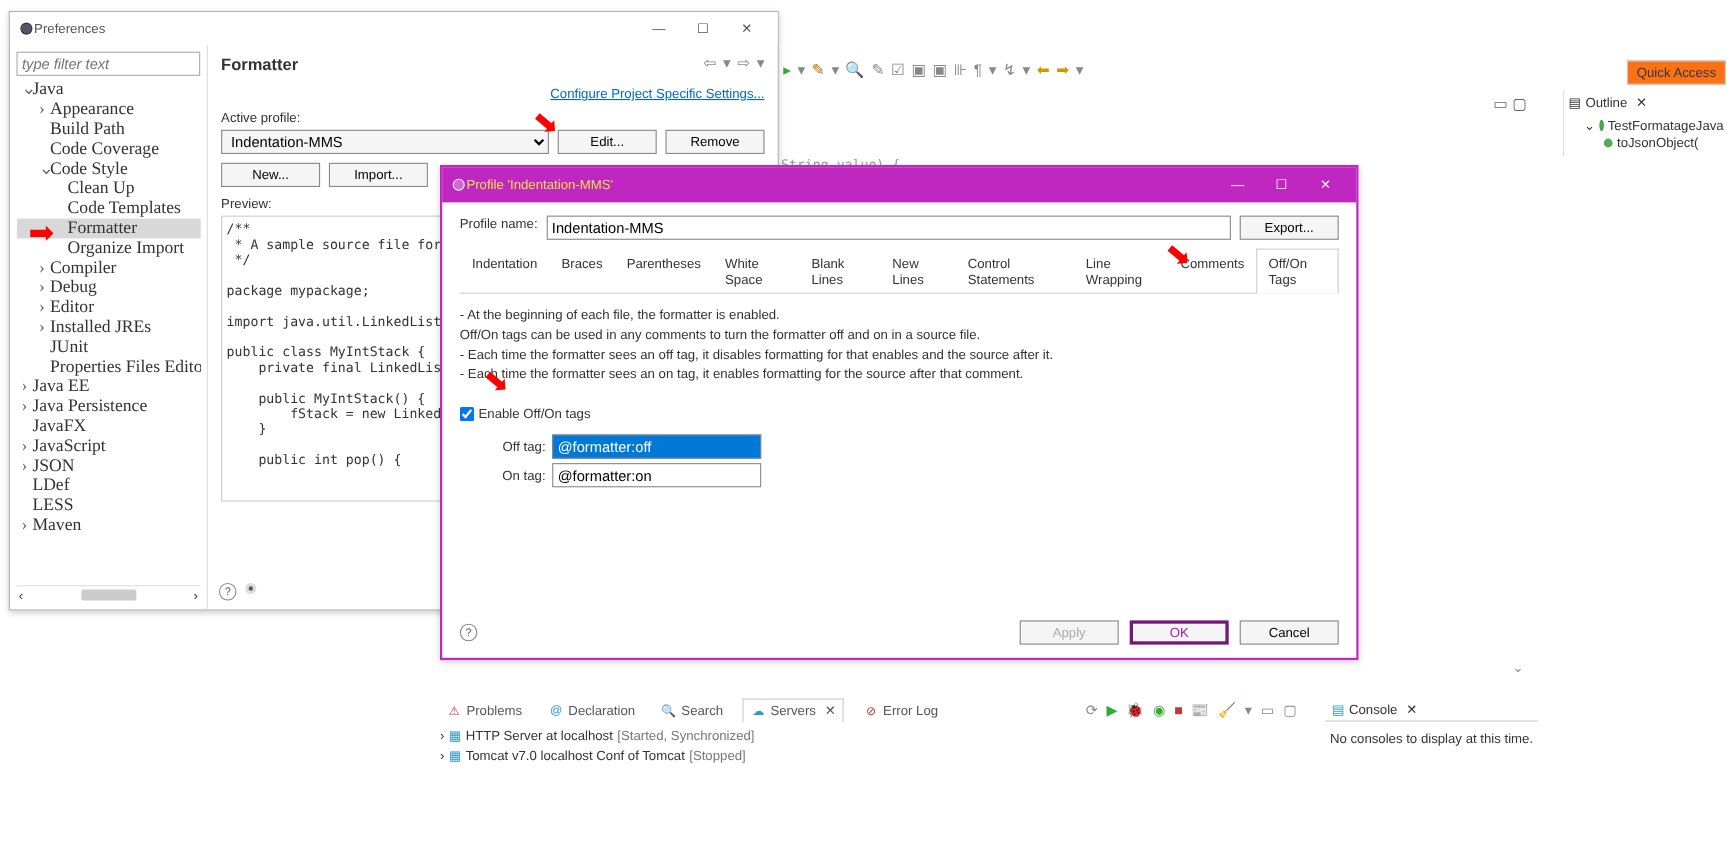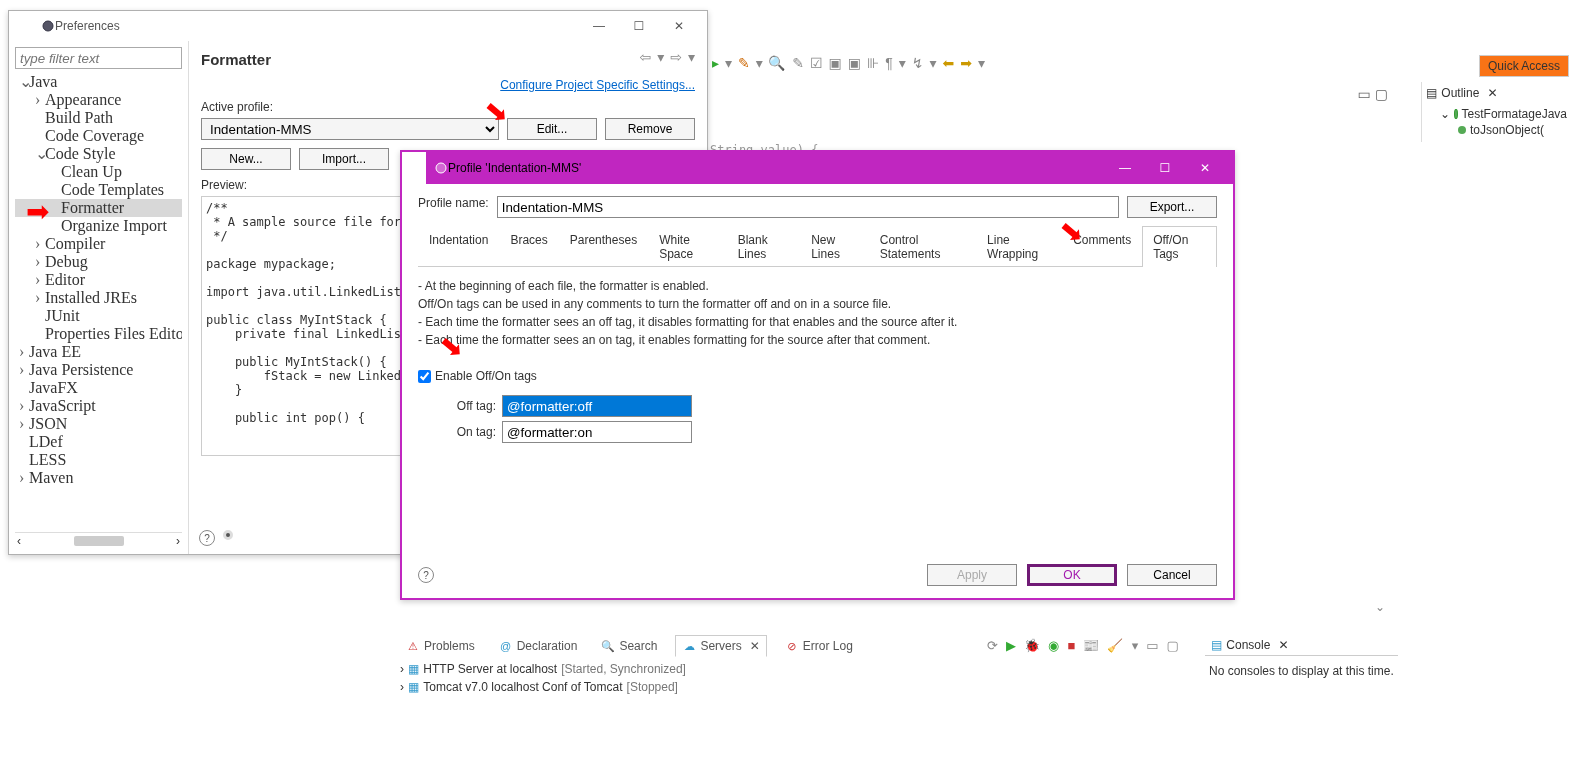--- a/index.html
+++ b/index.html
@@ -1,19 +1,19 @@
 <!DOCTYPE html>
 <html><head>
 <meta charset="utf-8">
 <style>
 * { box-sizing: border-box; margin: 0; padding: 0; }
 body { font-family: "Segoe UI", Tahoma, sans-serif; font-size: 12px; background: #fff; color: #333; width: 1573px; height: 768px; position: relative; overflow: hidden; }
 .arrow { position: absolute; color: red; font-size: 28px; z-index: 100; pointer-events: none; }
 .window { position: absolute; background: #fff; border: 1px solid #b0b0b0; box-shadow: 0 2px 6px rgba(0,0,0,.2); }
-.titlebar { height: 30px; display: flex; align-items: center; padding: 0 8px; background: #fff; margin-left: 24px; }
+.titlebar { height: 30px; display: flex; align-items: center; padding: 0 8px; background: #fff; }
 .titlebar .title { flex: 1; font-size: 12px; color: #555; }
 .titlebar .winbtn { width: 40px; height: 28px; display: flex; align-items: center; justify-content: center; color: #555; }
 .prefs { left: 8px; top: 10px; width: 700px; height: 545px; }
 .prefs-body { display: flex; height: calc(100% - 30px); }
 .prefs-left { width: 180px; border-right: 1px solid #ddd; padding: 6px; display:flex; flex-direction:column;}
 .filter-input { width: 100%; height: 22px; border: 1px solid #aaa; padding: 0 4px; font-style: italic; color: #888; margin-bottom: 4px; }
 .tree { flex:1; overflow-y: auto; font-size: 16px; line-height: 18px; font-family: Liberation Serif, serif; }
 .tree .node { white-space: nowrap; cursor: default; padding-left: 4px;}
 .tree .twisty { display:inline-block; width:10px; color:#666;}
 .tree .lvl0 { padding-left: 4px; }
@@ -33,21 +33,21 @@
 .btn { min-width:90px; height:22px; border:1px solid #888; background:#f5f5f5; font-size:12px; cursor:pointer;}
 .btn.primary { border:3px solid #701a75; color:#a21caf;}
 .btn:disabled { color:#aaa; background:#f5f5f5;}
 .preview-box { border:1px solid #ccc; background:#fff; height:260px; overflow:auto; padding:4px; font-family: Consolas, monospace; font-size:12px; white-space:pre;}
 .bottom-icons { position:absolute; left:10px; bottom:8px; display:flex; gap:8px;}
 .help-icon, .radio-icon { width:16px; height:16px; border:1px solid #888; border-radius:50%; display:flex; align-items:center; justify-content:center; font-size:10px; color:#555;}
 .radio-icon{ background:#555; border:3px solid #ddd; width:10px; height:10px;}
 
 .dialog { left: 400px; top: 150px; width: 835px; height: 450px; border:2px solid #c026c0;}
 .dialog .titlebar { background:#c026c0; color:#fff; height:32px;}
-.dialog .titlebar .title { color:#000000;}
+.dialog .titlebar .title { color:#fde047;}
 .dialog .winbtn { color:#fff;}
 .dialog-body { padding:12px 16px; height:calc(100% - 32px); display:flex; flex-direction:column;}
 .dialog-row { display:flex; align-items:flex-start; gap:8px; margin-bottom:8px;}
 .dialog-row input[type=text]{ height:22px; border:1px solid #888; padding:0 4px; flex:1;}
 .tabs { display:flex; border-bottom:1px solid #ccc; margin-bottom:10px;}
 .tab { padding:6px 10px; font-size:12px; cursor:pointer; border:1px solid transparent; border-bottom:none; margin-bottom:-1px;}
 .tab.active { border-color:#ccc; background:#fff; position:relative;}
 .tab.active::after{content:"";position:absolute;left:0;right:0;bottom:-1px;height:1px;background:#fff;}
 .tab-content { flex:1; font-size:12px; line-height:1.5;}
 .checkbox-row { display:flex; align-items:center; gap:4px; margin:18px 0 10px;}

